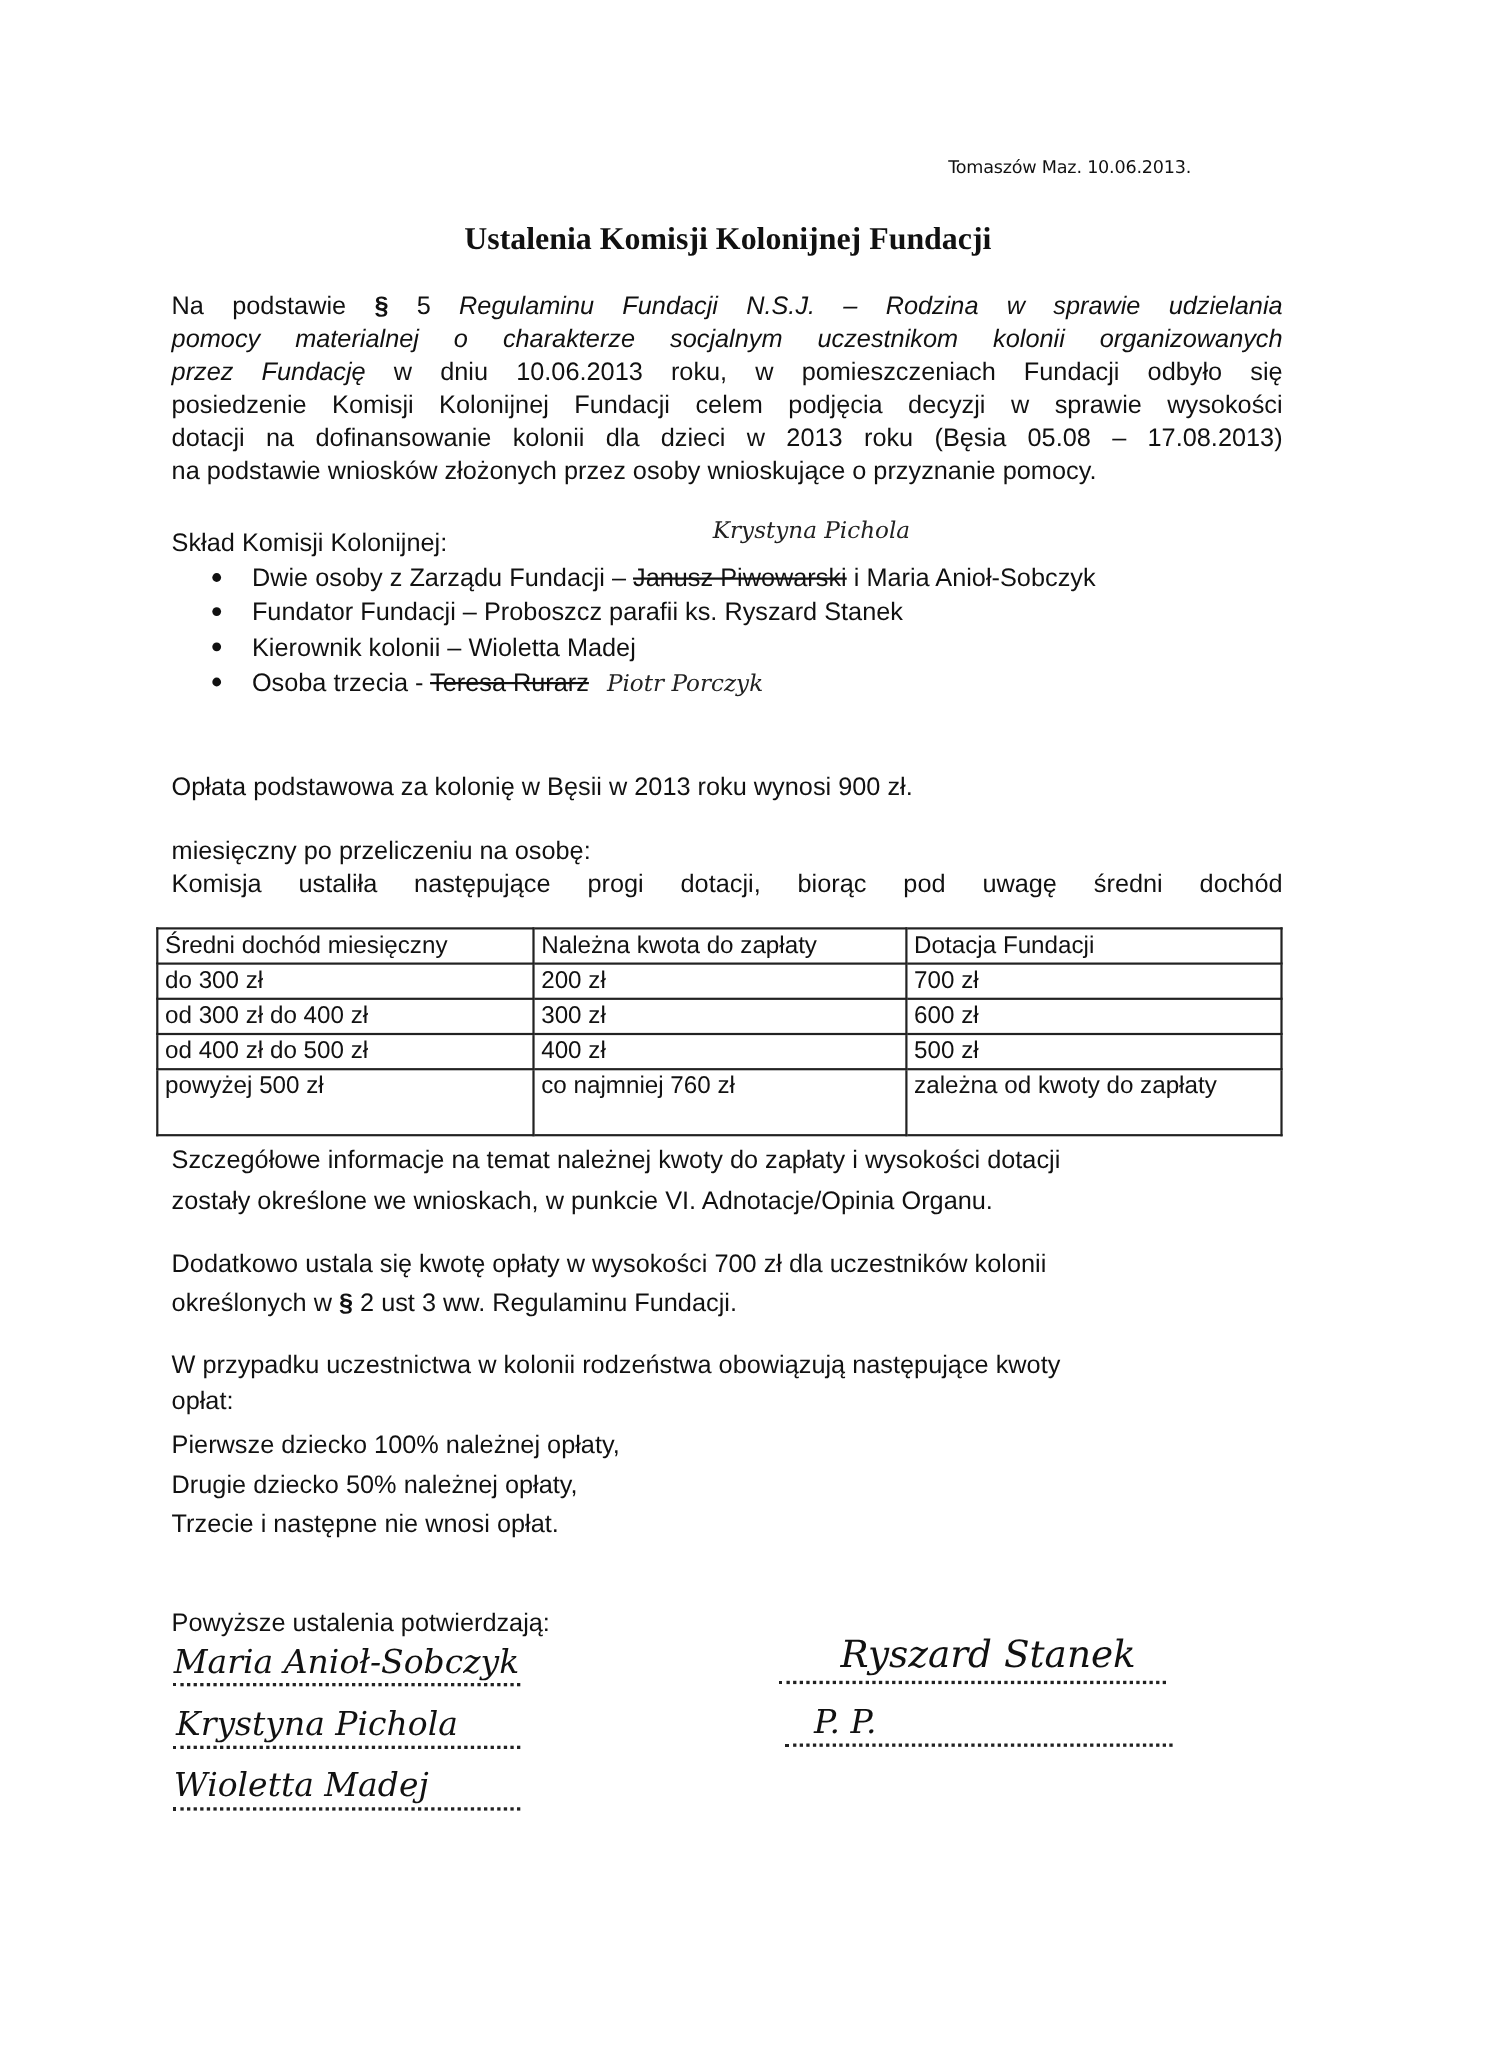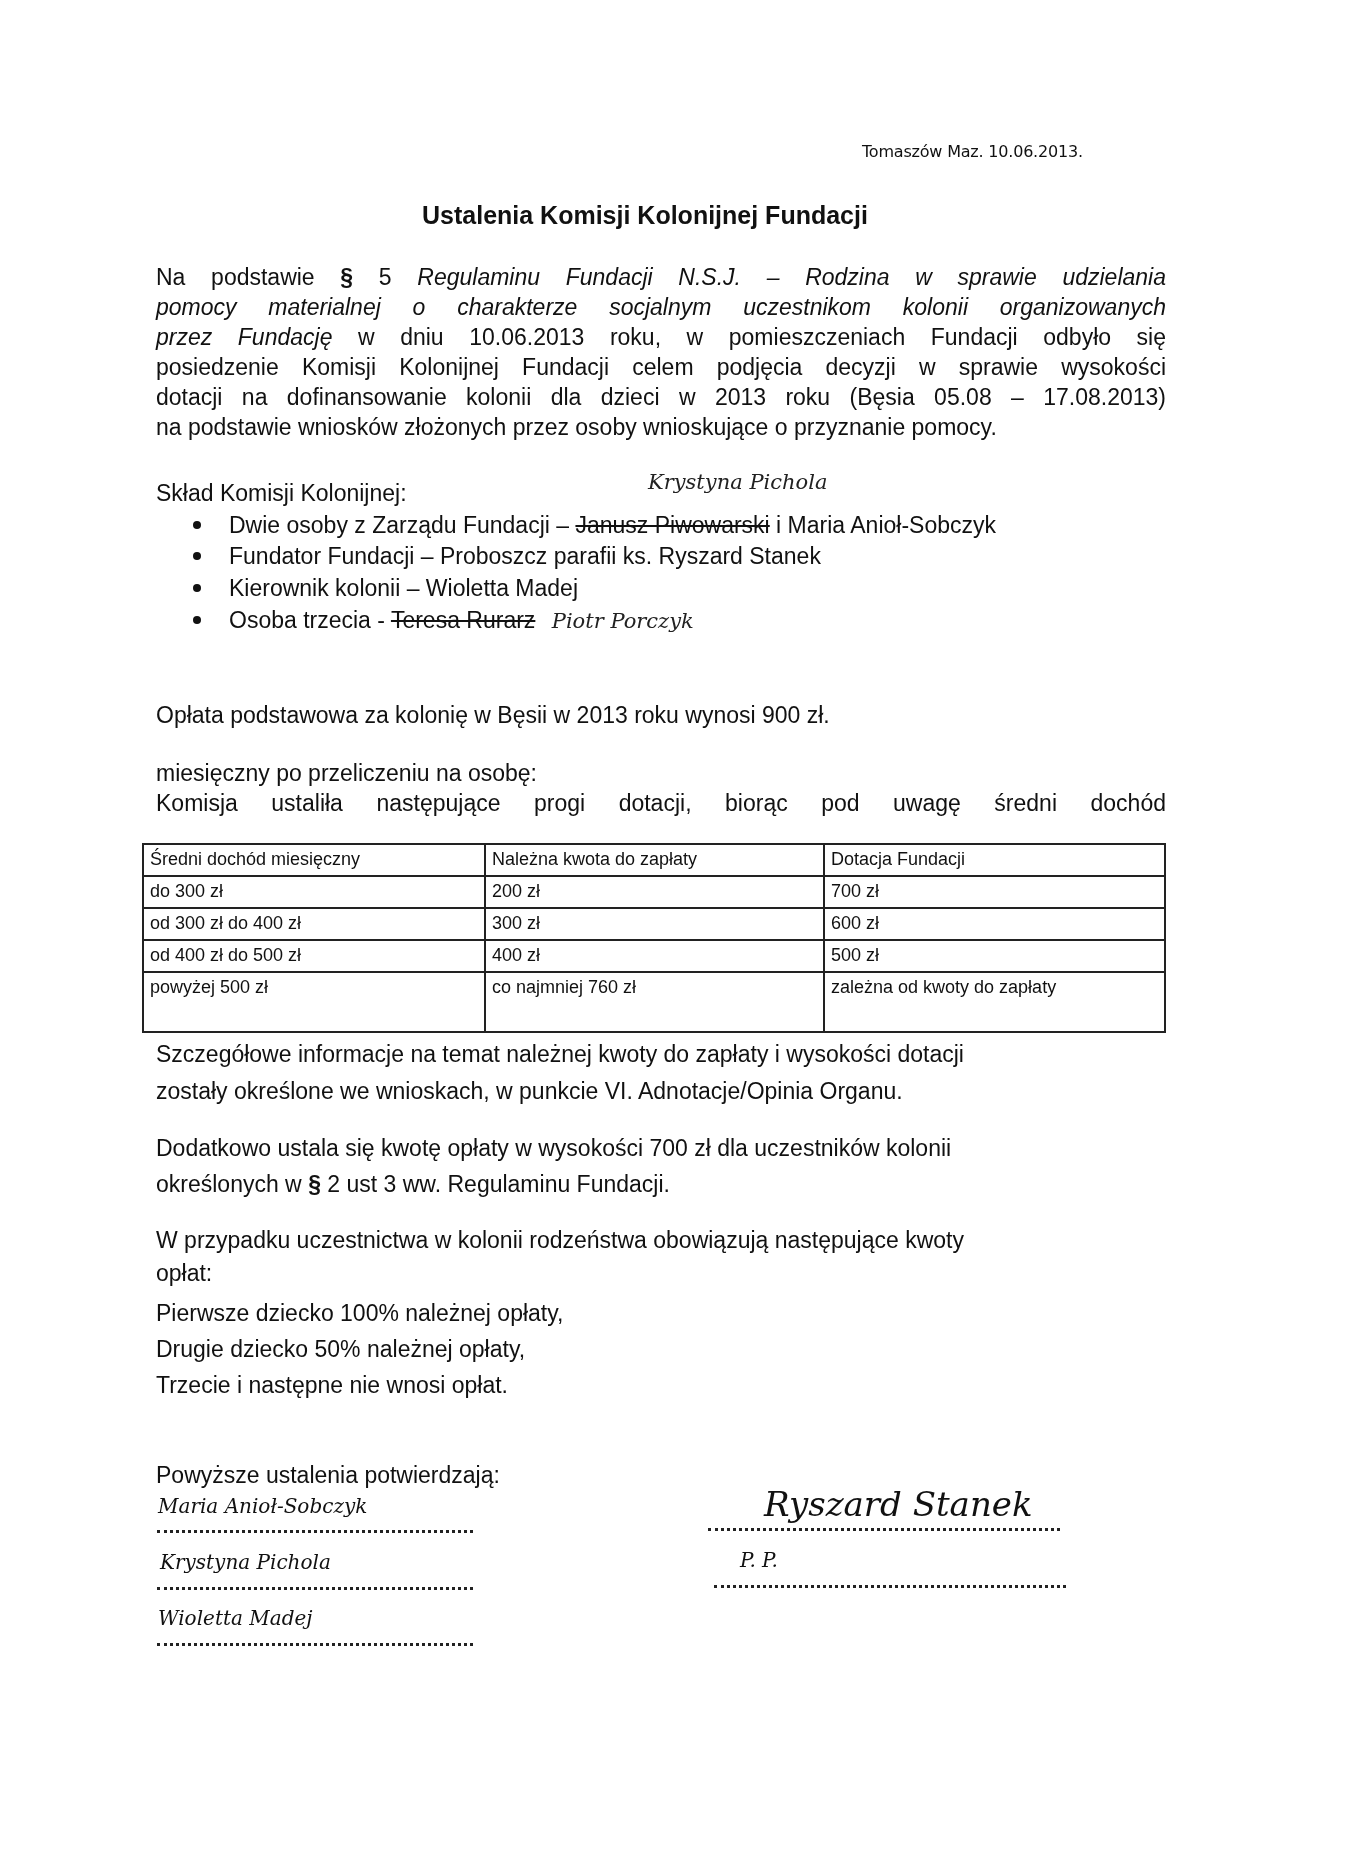--- a/index.html
+++ b/index.html
@@ -1,35 +1,35 @@
 <!DOCTYPE html>
 <html><head>
 <meta charset="utf-8">
 <style>
   html, body { margin: 0; padding: 0; background: #ffffff; }
   body { width: 1360px; height: 1871px; position: relative; overflow: hidden;
          font-family: "Liberation Sans", "DejaVu Sans", sans-serif; color: #111; }
   .abs { position: absolute; white-space: nowrap; }
   .txt { font-size: 23px; line-height: 30px; }
   .date { font-family: "DejaVu Sans", sans-serif; font-size: 16px; left: 862px; top: 142px; letter-spacing: -0.2px; }
-  .title { font-weight: bold; font-size: 25px; left: 422px; top: 201px; }
+  .title { font-weight: bold; font-size: 29px; left: 422px; top: 201px; font-family: Liberation Serif, serif; }
   .para { left: 156px; width: 1010px; white-space: normal; text-align: justify; }
   .para .line { display: block; text-align: justify; text-align-last: justify; height: 30px; }
   .para .line.last { text-align-last: left; }
   .strike { text-decoration: line-through; text-decoration-thickness: 2px; }
   .hand { font-family: "DejaVu Serif", serif; font-style: italic; font-size: 21px; color: #222; }
   .bullet-item { left: 193px; }
   .bullet-dot { display: inline-block; width: 8px; height: 8px; border-radius: 50%; background: #111; margin-right: 28px; vertical-align: middle; position: relative; top: -2px; }
   table.fees { position: absolute; left: 142px; top: 843px; border-collapse: collapse; width: 1024px;
-               font-size: 18px; }
+               font-size: 22px; }
   table.fees td { border: 2px solid #222; padding: 0 6px; height: 30px; line-height: 28px; vertical-align: top; }
   table.fees td.c1 { width: 328px; }
   table.fees td.c2 { width: 325px; }
   .dots { position: absolute; border-bottom: 3px dotted #222; height: 0; }
-  .sig { position: absolute; font-family: "DejaVu Serif", serif; font-style: italic; font-size: 20px; color: #111; white-space: nowrap; }
+  .sig { position: absolute; font-family: "DejaVu Serif", serif; font-style: italic; font-size: 30px; color: #111; white-space: nowrap; }
 </style>
 </head>
 <body>
 
 <div class="abs date">Tomaszów Maz. 10.06.2013.</div>
 <div class="abs title">Ustalenia Komisji Kolonijnej Fundacji</div>
 
 <div class="abs txt para" style="top:262px;">
   <span class="line"><span>Na podstawie </span><b>§</b><span> 5 </span><i>Regulaminu Fundacji N.S.J. – Rodzina w sprawie udzielania</i></span>
   <span class="line"><i>pomocy materialnej o charakterze socjalnym uczestnikom kolonii organizowanych</i></span>

